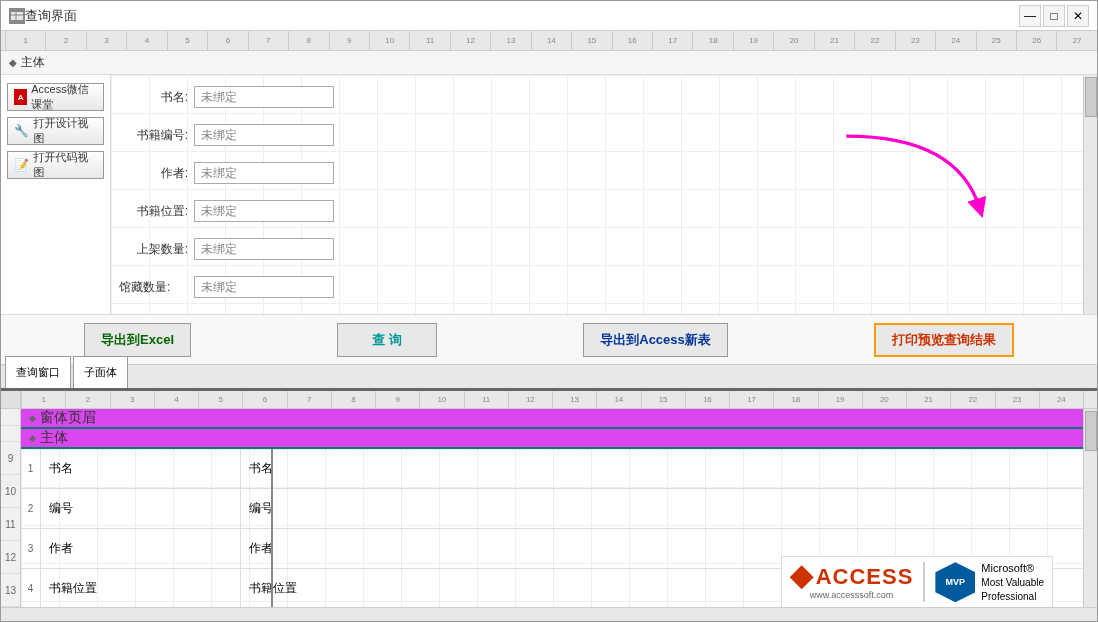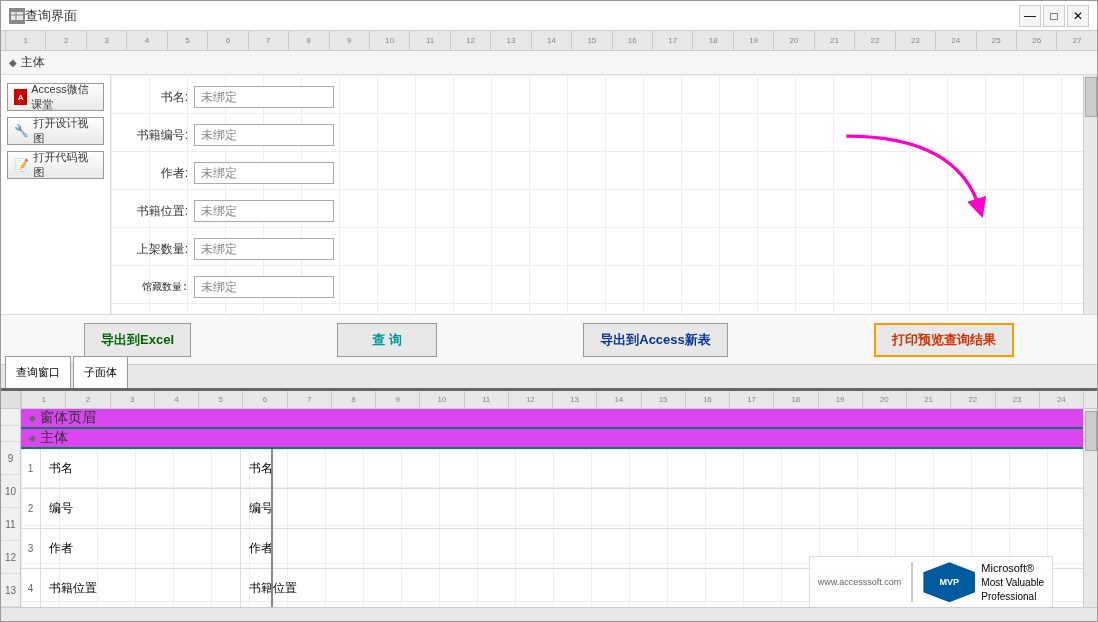--- a/index.html
+++ b/index.html
@@ -406,21 +406,21 @@
                 </div>
                 <div style="display: flex; align-items: center; height: 36px;">
                   <div style="width: 75px; text-align: right; padding-right: 6px; font-size: 12px; color: rgb(51, 51, 51); flex-shrink: 0;">书籍位置:</div>
                   <div style="width: 140px; height: 22px; border: 1px solid rgb(170, 170, 170); background: white; display: flex; align-items: center; padding-left: 6px; font-size: 12px; color: rgb(136, 136, 136);">未绑定</div>
                 </div>
                 <div style="display: flex; align-items: center; height: 36px;">
                   <div style="width: 75px; text-align: right; padding-right: 6px; font-size: 12px; color: rgb(51, 51, 51); flex-shrink: 0;">上架数量:</div>
                   <div style="width: 140px; height: 22px; border: 1px solid rgb(170, 170, 170); background: white; display: flex; align-items: center; padding-left: 6px; font-size: 12px; color: rgb(136, 136, 136);">未绑定</div>
                 </div>
                 <div style="display: flex; align-items: center; height: 36px;">
-                  <div style="width: 75px; text-align: right; padding-right: 6px; font-size: 10px; color: rgb(51, 51, 51); flex-shrink: 0; font-family: Liberation Mono, monospace;">馆藏数量:</div>
+                  <div style="width: 75px; text-align: left; padding-right: 6px; font-size: 12px; color: rgb(51, 51, 51); flex-shrink: 0;">馆藏数量:</div>
                   <div style="width: 140px; height: 22px; border: 1px solid rgb(170, 170, 170); background: white; display: flex; align-items: center; padding-left: 6px; font-size: 12px; color: rgb(136, 136, 136);">未绑定</div>
                 </div>
               </div>
           </div>
 
           <svg class="pink-arrow" viewBox="0 0 160 90" xmlns="http://www.w3.org/2000/svg" style="position:absolute;top:50px;right:80px;width:180px;height:100px;pointer-events:none;">
             <defs>
               <marker id="arrowhead" markerWidth="6" markerHeight="6" refX="3" refY="3" orient="auto">
                 <polygon points="0 0, 6 3, 0 6" fill="#ff00cc"></polygon>
               </marker>
@@ -524,25 +524,29 @@
                   <div style="width: 20px; display: flex; align-items: center; justify-content: center; font-size: 10px; color: rgb(102, 102, 102); border-right: 1px solid rgb(221, 221, 221); flex-shrink: 0;">4</div>
                   <div style="width: 200px; display: flex; align-items: center; padding-left: 8px; font-size: 12px; border-right: 1px solid rgb(221, 221, 221); flex-shrink: 0;">书籍位置</div>
                   <div style="flex: 1 1 0%; display: flex; align-items: center; padding-left: 8px; font-size: 12px;">书籍位置</div>
                 </div>
               </div>
 
             <div style="position:absolute;top:0;bottom:0;left:250px;width:2px;background:#888;z-index:2;"></div>
 
             <div class="watermark" style="position:absolute;bottom:0;right:30px;z-index:5;">
               <div style="display:flex;flex-direction:column;align-items:center;">
+                <div style="display:flex;align-items:center;gap:2px;">
+                  <div style="width:24px;height:24px;background:#cc3300;clip-path:polygon(50% 0%,100% 50%,50% 100%,0% 50%);display:flex;align-items:center;justify-content:center;"></div>
+                  <span style="font-size:22px;font-weight:bold;color:#cc3300;letter-spacing:1px;">ACCESS</span>
+                </div>
                 <span style="font-size:9px;color:#666;">www.accesssoft.com</span>
               </div>
               <div style="width:2px;height:40px;background:#ccc;"></div>
               <div style="display:flex;align-items:center;gap:6px;">
-                <div style="width:52px;height:40px;background:#005a9e;clip-path:polygon(50% 0%,100% 25%,100% 75%,50% 100%,0% 75%,0% 25%);display:flex;align-items:center;justify-content:center;color:white;font-size:9px;font-weight:bold;">MVP</div>
+                <div style="width:40px;height:40px;background:#005a9e;clip-path:polygon(50% 0%,100% 25%,100% 75%,50% 100%,0% 75%,0% 25%);display:flex;align-items:center;justify-content:center;color:white;font-size:9px;font-weight:bold;">MVP</div>
                 <div style="font-size:10px;line-height:1.4;">
                   <div style="font-size:11px;">Microsoft®</div>
                   <div>Most Valuable</div>
                   <div>Professional</div>
                 </div>
               </div>
             </div>
           </div>
         </div>
 

